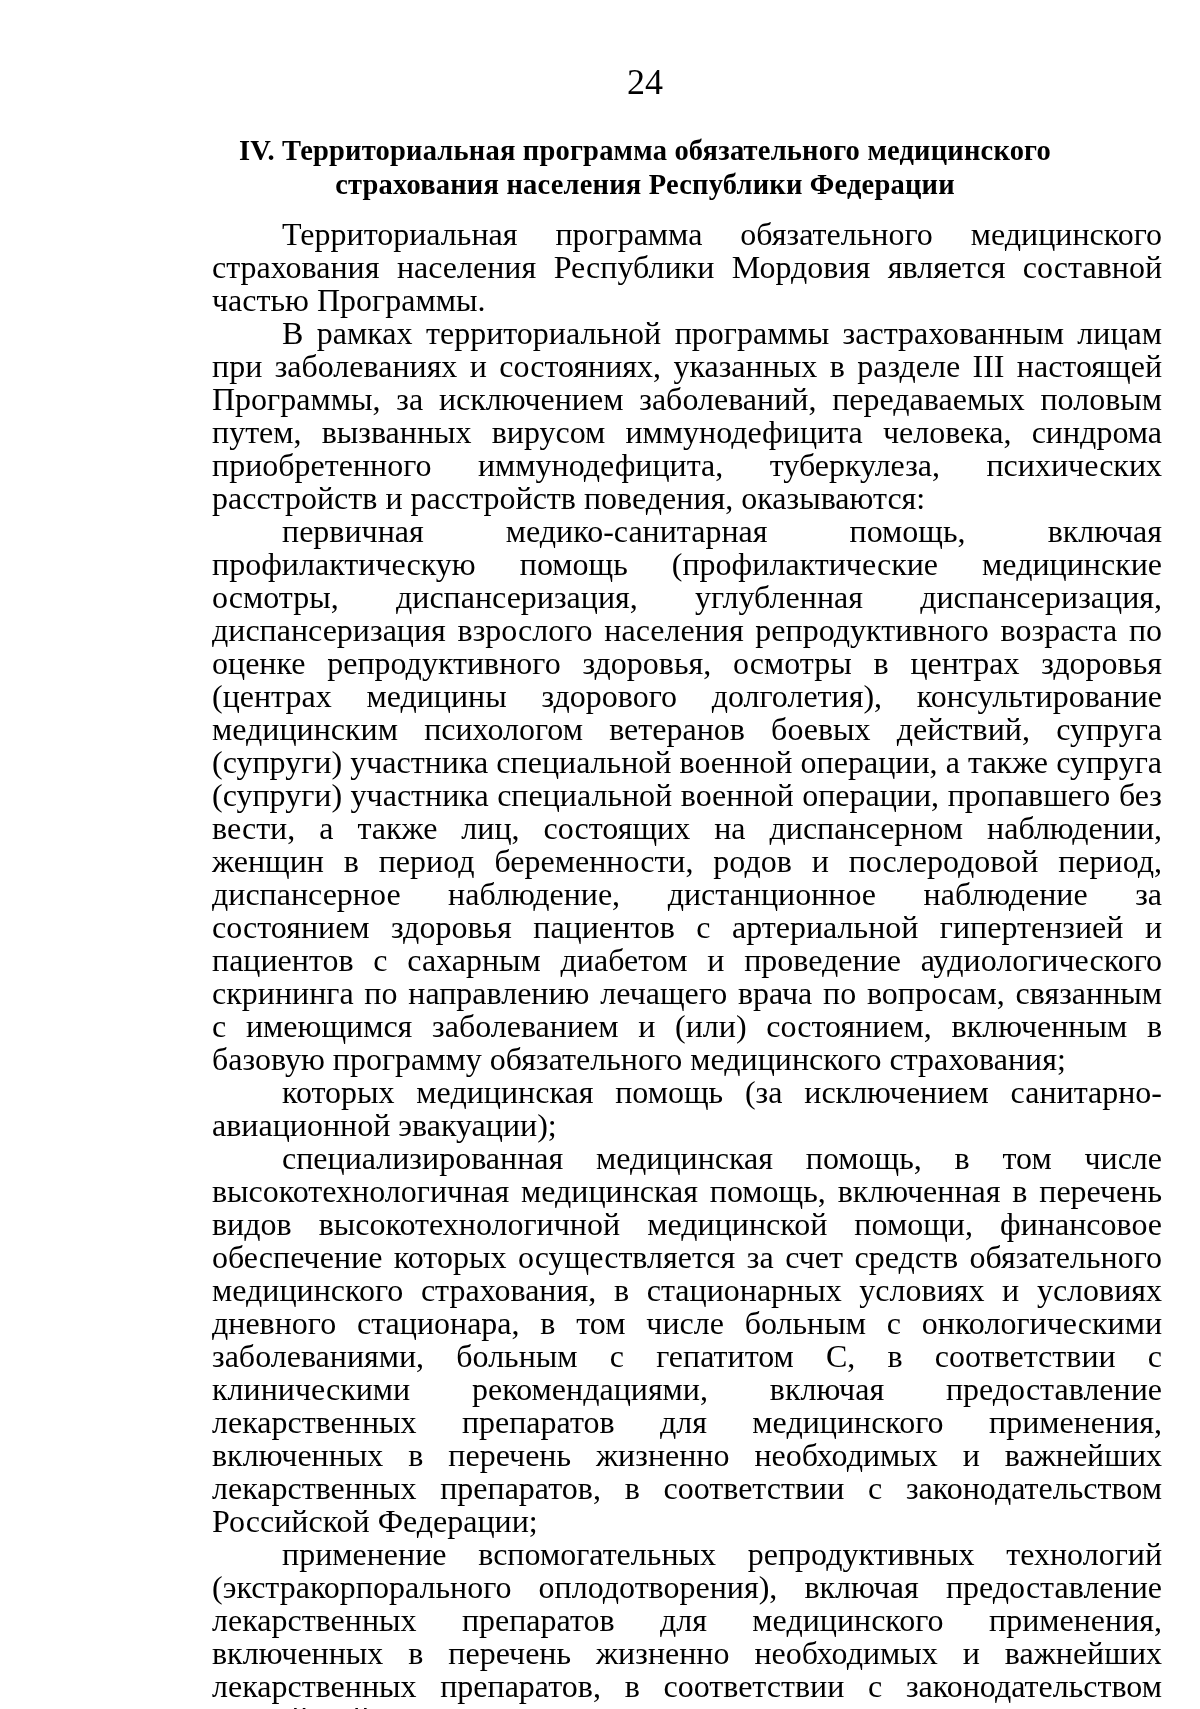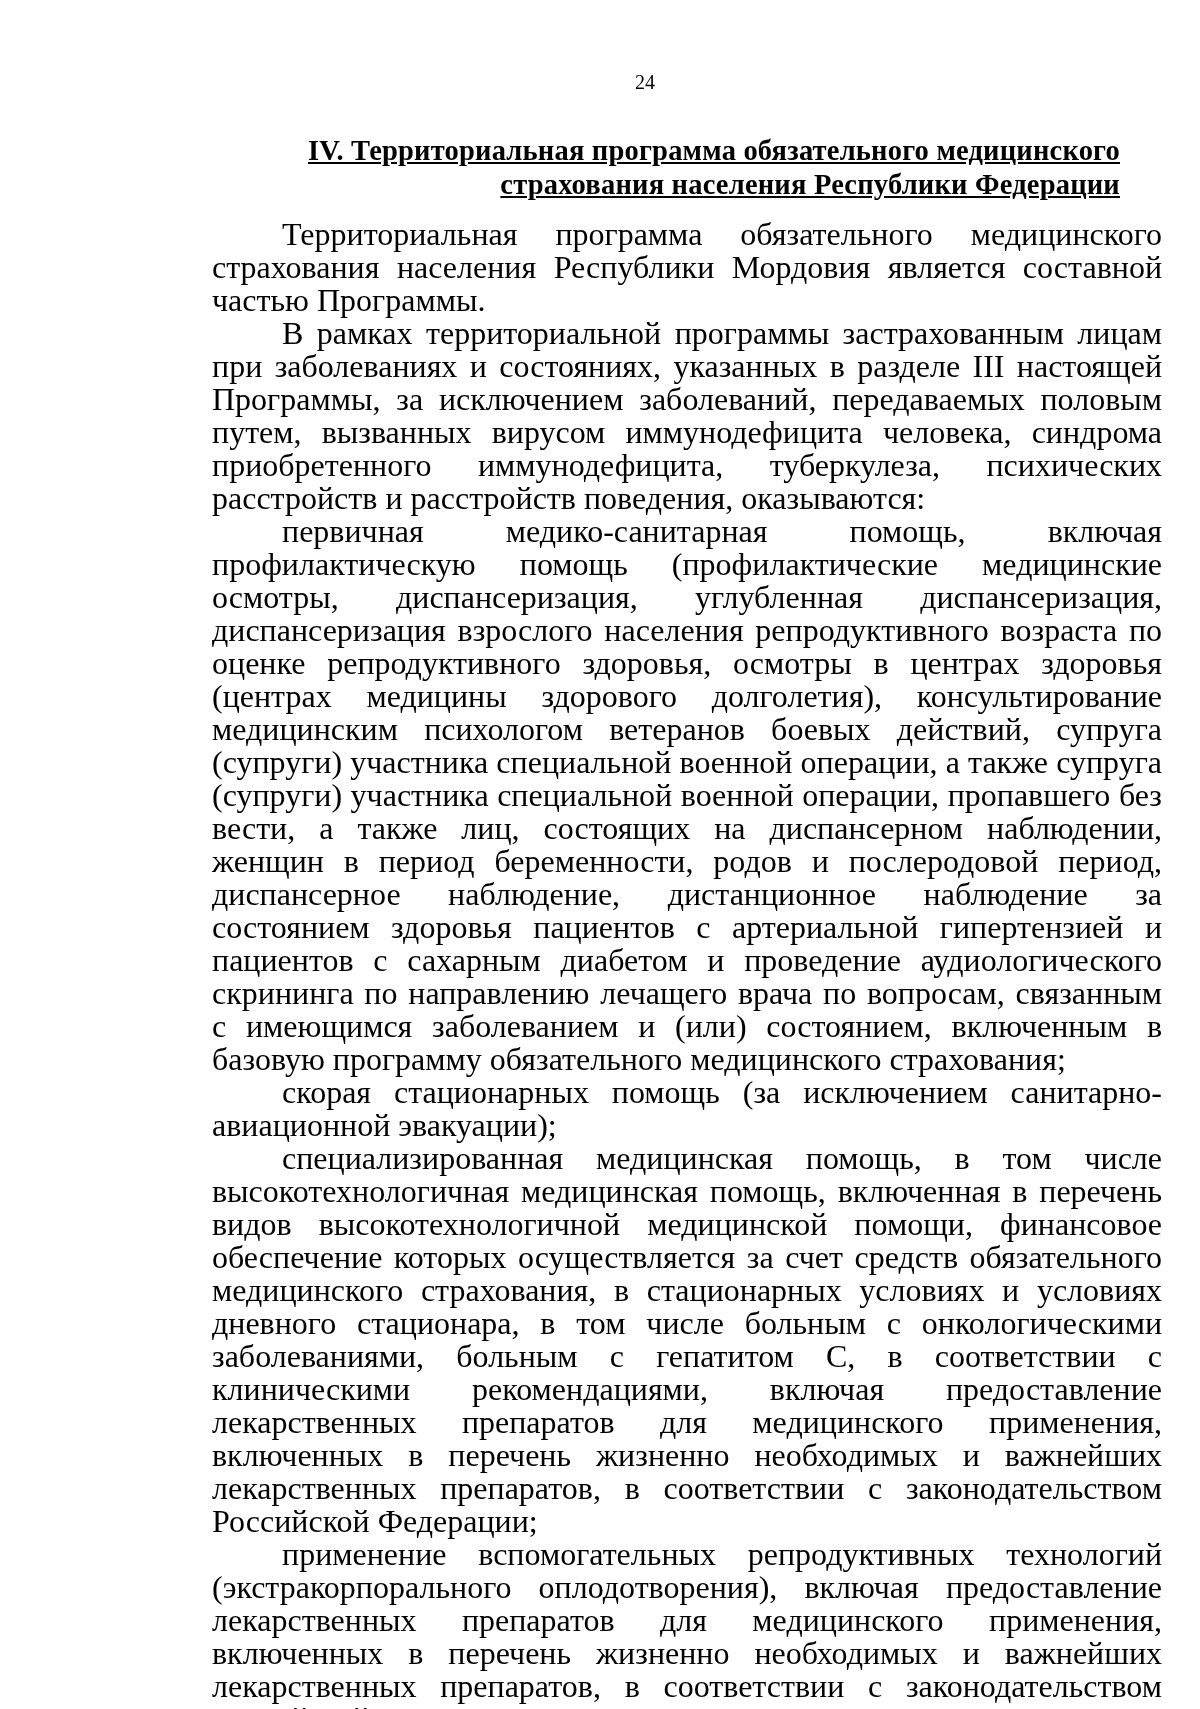--- a/index.html
+++ b/index.html
@@ -14,35 +14,34 @@
     color: #000000;
     font-family: "Liberation Serif", "DejaVu Serif", serif;
     overflow: hidden;
   }
   .page-number {
     position: absolute;
     top: 66px;
     left: 170px;
     width: 950px;
     text-align: center;
-    font-size: 20px;
+    font-size: 36px;
     line-height: 33px;
   }
   .doc-heading {
     position: absolute;
     top: 134px;
     left: 170px;
     width: 950px;
     margin: 0;
-    text-align: right;
+    text-align: center;
     font-size: 28.5px;
     font-weight: 700;
     line-height: 34px;
     letter-spacing: 0.2px;
-    text-decoration: underline;
   }
   .heading-line {
     display: block;
   }
   .doc-body {
     position: absolute;
     top: 218px;
     left: 170px;
     width: 950px;
     font-size: 32px;
@@ -63,16 +62,16 @@
 
 <h1 class="doc-heading">
   <span class="heading-line">IV. Территориальная программа обязательного медицинского</span>
   <span class="heading-line">страхования населения Республики Федерации</span>
 </h1>
 
 <div class="doc-body">
   <p>Территориальная программа обязательного медицинского страхования населения Республики Мордовия является составной частью Программы.</p>
   <p>В рамках территориальной программы застрахованным лицам при заболеваниях и состояниях, указанных в разделе III настоящей Программы, за исключением заболеваний, передаваемых половым путем, вызванных вирусом иммунодефицита человека, синдрома приобретенного иммунодефицита, туберкулеза, психических расстройств и расстройств поведения, оказываются:</p>
   <p>первичная медико-санитарная помощь, включая профилактическую помощь (профилактические медицинские осмотры, диспансеризация, углубленная диспансеризация, диспансеризация взрослого населения репродуктивного возраста по оценке репродуктивного здоровья, осмотры в центрах здоровья (центрах медицины здорового долголетия), консультирование медицинским психологом ветеранов боевых действий, супруга (супруги) участника специальной военной операции, а также супруга (супруги) участника специальной военной операции, пропавшего без вести, а также лиц, состоящих на диспансерном наблюдении, женщин в период беременности, родов и послеродовой период, диспансерное наблюдение, дистанционное наблюдение за состоянием здоровья пациентов с артериальной гипертензией и пациентов с сахарным диабетом и проведение аудиологического скрининга по направлению лечащего врача по вопросам, связанным с имеющимся заболеванием и (или) состоянием, включенным в базовую программу обязательного медицинского страхования;</p>
-  <p>скорая стационарных помощь (за исключением санитарно-авиационной эвакуации);</p>
+  <p>которых медицинская помощь (за исключением санитарно-авиационной эвакуации);</p>
   <p>специализированная медицинская помощь, в том числе высокотехнологичная медицинская помощь, включенная в перечень видов высокотехнологичной медицинской помощи, финансовое обеспечение которых осуществляется за счет средств обязательного медицинского страхования, в стационарных условиях и условиях дневного стационара, в том числе больным с онкологическими заболеваниями, больным с гепатитом С, в соответствии с клиническими рекомендациями, включая предоставление лекарственных препаратов для медицинского применения, включенных в перечень жизненно необходимых и важнейших лекарственных препаратов, в соответствии с законодательством Российской Федерации;</p>
   <p>применение вспомогательных репродуктивных технологий (экстракорпорального оплодотворения), включая предоставление лекарственных препаратов для медицинского применения, включенных в перечень жизненно необходимых и важнейших лекарственных препаратов, в соответствии с законодательством Российской Федерации;</p>
 </div>
 
 </body></html>

